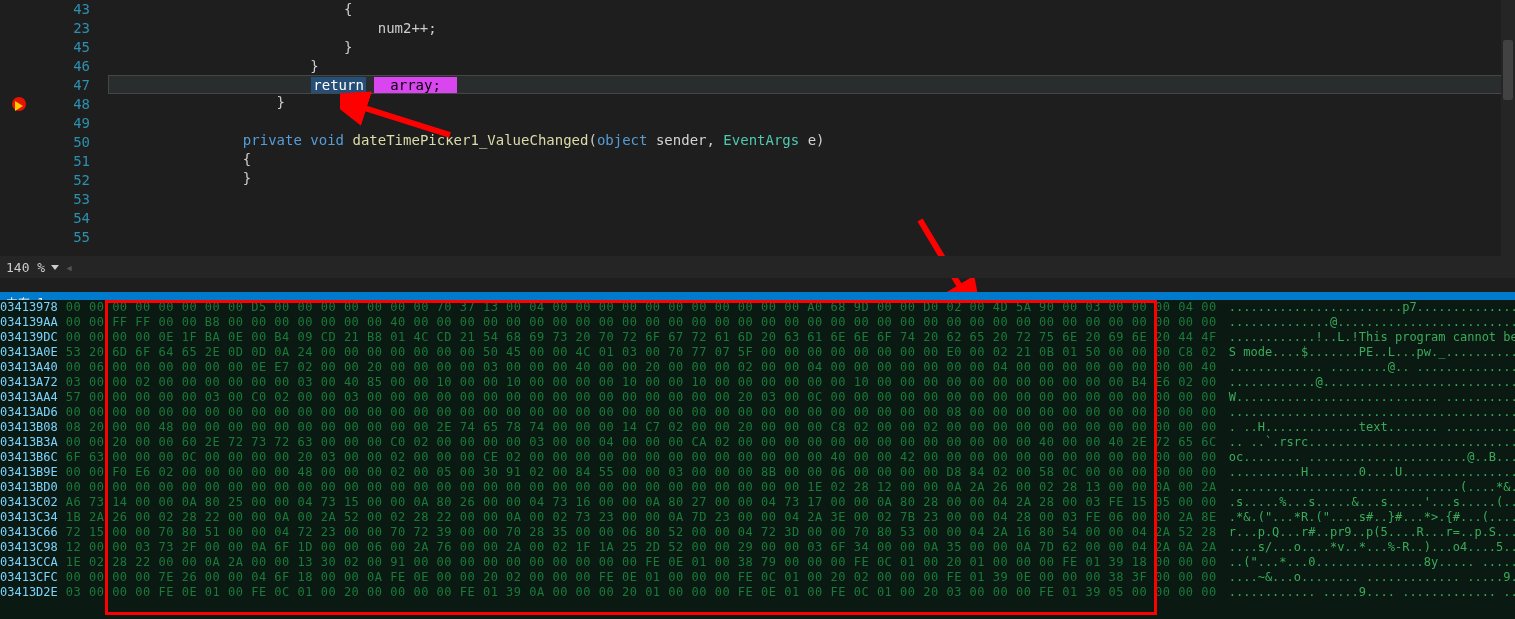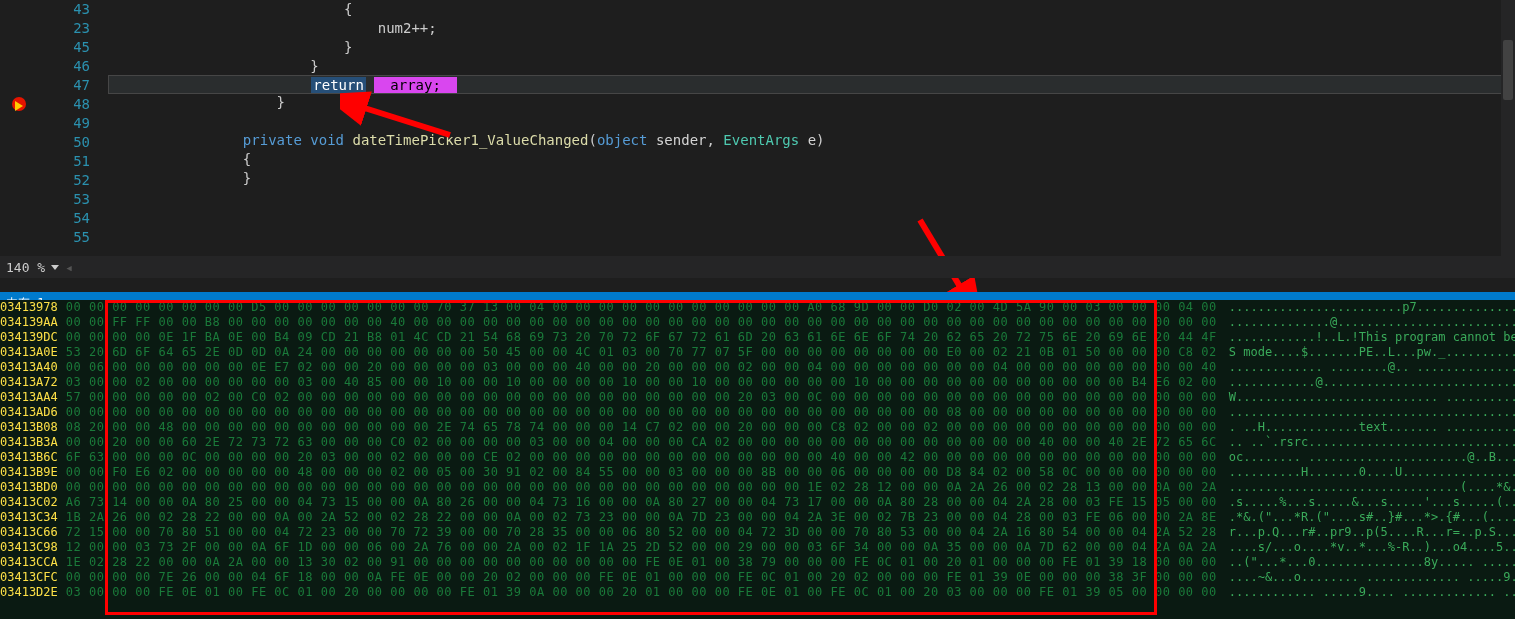--- a/index.html
+++ b/index.html
@@ -22,21 +22,21 @@
 .arrow-yellow{width:0;height:0;border-top:5px solid transparent;border-bottom:5px solid transparent;border-left:8px solid #ffcc00;margin:4px auto}
 .red-arrow1{position:absolute;left:340px;top:90px;pointer-events:none}
 .red-arrow2{position:absolute;left:910px;top:210px;pointer-events:none}
 .zoom-bar{position:absolute;left:0;top:256px;height:22px;width:100%;background:#252526;display:flex;align-items:center;font-size:13px;color:#ccc}
 .zoom-val{padding:0 6px}
 .mem-title{position:absolute;left:0;top:292px;height:22px;width:100%;background:#007acc;color:#fff;font-size:12px;display:flex;align-items:center;padding-left:6px;box-sizing:border-box}
 .mem-title-r{margin-left:auto;display:flex;align-items:center;gap:4px;padding-right:6px}
 .mem-pane{position:absolute;left:0;top:300px;right:0;bottom:0;background:#0a1a12;overflow:hidden}
 .mem-table{display:table;width:100%;font-size:12px;line-height:15px}
 .mem-row{display:table-row}
-.mem-addr{display:table-cell;width:80px;color:#fde047;padding-right:8px;vertical-align:top}
+.mem-addr{display:table-cell;width:80px;color:#7dd3fc;padding-right:8px;vertical-align:top}
 .mem-hex{display:table-cell;color:#1a7a3a;padding-right:12px;white-space:pre;letter-spacing:0.5px;vertical-align:top}
 .mem-ascii{display:table-cell;color:#3aaa5a;white-space:pre;vertical-align:top}
 .red-box{position:absolute;left:105px;top:300px;width:1052px;height:315px;border:3px solid #ff0000;pointer-events:none;box-sizing:border-box}
 .scroll-v{position:absolute;right:0;top:0;height:256px;width:14px;background:#252526}
 .scroll-thumb{position:absolute;width:10px;left:2px;top:40px;height:60px;background:#424242;border-radius:2px}
 .chev{display:inline-block;width:0;height:0;border-left:4px solid transparent;border-right:4px solid transparent;border-top:5px solid #ccc;vertical-align:middle}
 </style>
 </head>
 <body>
 <div class="root">
@@ -151,21 +151,21 @@
           <div class="mem-hex">00 06 00 00 00 00 00 00 0E E7 02 00 00 20 00 00 00 00 03 00 00 00 40 00 00 20 00 00 00 02 00 00 04 00 00 00 00 00 00 00 04 00 00 00 00 00 00 00 00 40</div>
           <div class="mem-ascii">............. ........@.. .........................@</div>
         </div>
         <div class="mem-row">
           <div class="mem-addr">03413A72</div>
           <div class="mem-hex">03 00 00 02 00 00 00 00 00 00 03 00 40 85 00 00 10 00 00 10 00 00 00 00 10 00 00 10 00 00 00 00 00 00 10 00 00 00 00 00 00 00 00 00 00 00 B4 E6 02 00</div>
           <div class="mem-ascii">............@.......................................</div>
         </div>
         <div class="mem-row">
           <div class="mem-addr">03413AA4</div>
-          <div class="mem-hex">57 00 00 00 00 00 02 00 C0 02 00 00 00 00 00 00 00 00 00 00 00 00 00 00 00 00 00 00 00 20 03 00 0C 00 00 00 00 00 00 00 00 00 00 00 00 00 00 00 00 00</div>
+          <div class="mem-hex">57 00 00 00 00 00 03 00 C0 02 00 00 03 00 00 00 00 00 00 00 00 00 00 00 00 00 00 00 00 20 03 00 0C 00 00 00 00 00 00 00 00 00 00 00 00 00 00 00 00 00</div>
           <div class="mem-ascii">W............................ ......................</div>
         </div>
         <div class="mem-row">
           <div class="mem-addr">03413AD6</div>
           <div class="mem-hex">00 00 00 00 00 00 00 00 00 00 00 00 00 00 00 00 00 00 00 00 00 00 00 00 00 00 00 00 00 00 00 00 00 00 00 00 00 00 08 00 00 00 00 00 00 00 00 00 00 00</div>
           <div class="mem-ascii">....................................................</div>
         </div>
         <div class="mem-row">
           <div class="mem-addr">03413B08</div>
           <div class="mem-hex">08 20 00 00 48 00 00 00 00 00 00 00 00 00 00 00 2E 74 65 78 74 00 00 00 14 C7 02 00 00 20 00 00 00 C8 02 00 00 02 00 00 00 00 00 00 00 00 00 00 00 00</div>

